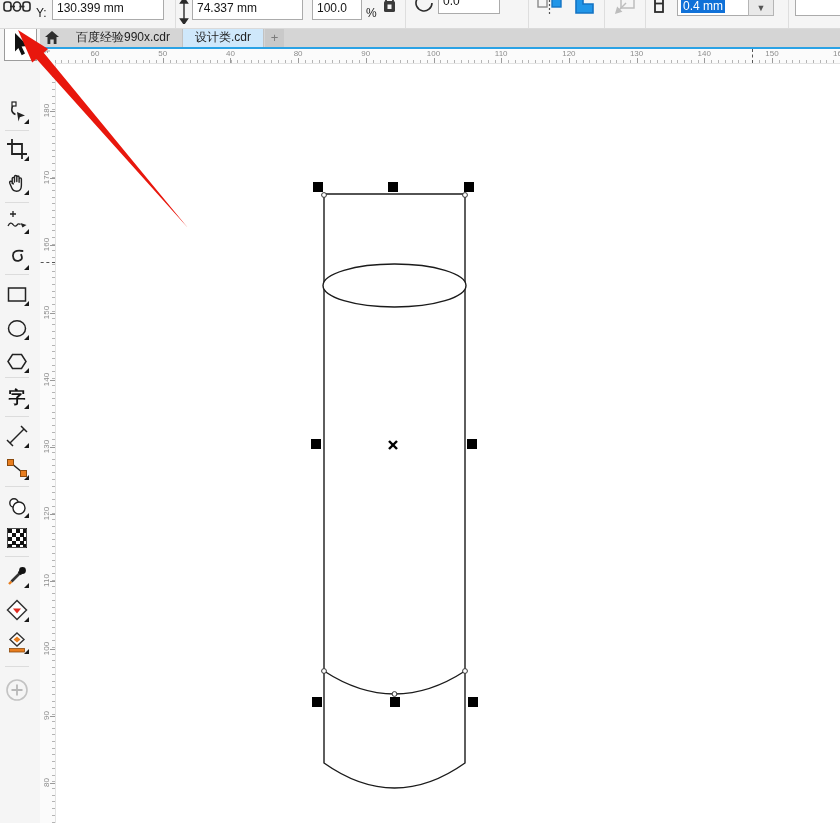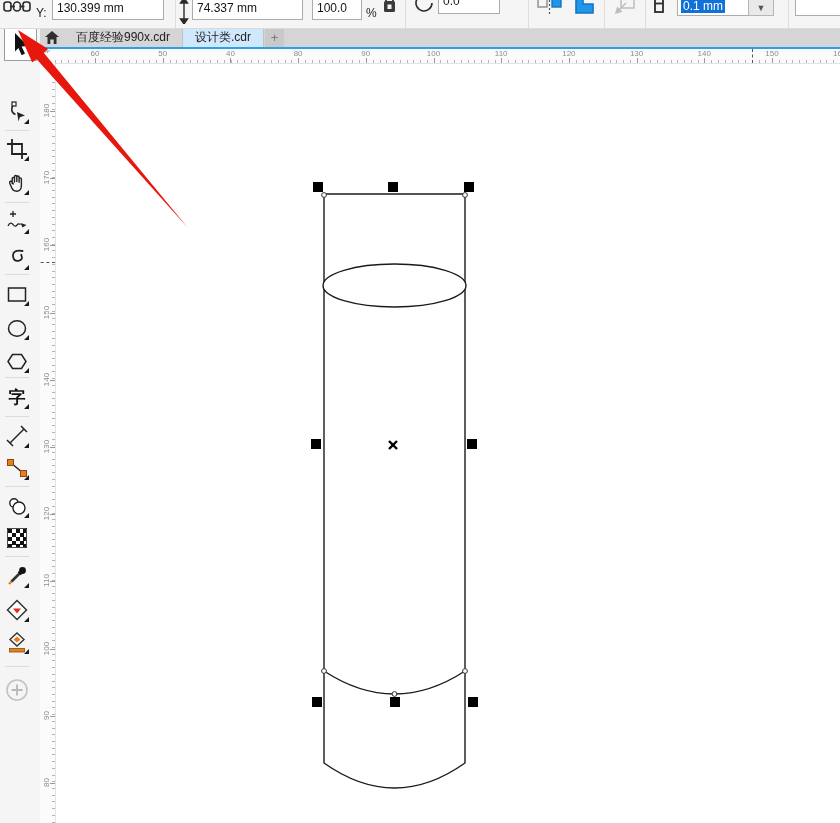--- a/index.html
+++ b/index.html
@@ -148,21 +148,21 @@
       <line x1="10" y1="17" x2="18" y2="9"></line>
       <path d="M8,19 l1.5,-5 3.5,3.5 Z" fill="#bdbdbd"></path>
     </g>
   </svg>
   <div class="vdiv" style="left:645px"></div>
   <svg class="picon" style="left:651px;top:-6px" width="16" height="24" viewBox="0 0 16 24">
     <rect x="4" y="1" width="8" height="17" fill="none" stroke="#2b2b2b" stroke-width="1.8"></rect>
     <line x1="4" y1="9.5" x2="12" y2="9.5" stroke="#2b2b2b" stroke-width="1.8"></line>
   </svg>
   <div class="combo" style="left:677px;width:72px">
-    <span class="sel">0.1 mm</span>
+    <span class="sel">0.4 mm</span>
   </div>
   <div class="dropbtn" style="left:748px">▼</div>
   <div class="vdiv" style="left:788px"></div>
   <input class="inp" style="left: 795px; width: 60px; top: -10px; height: 26px;">
 </div>
 
 <div class="tabbar">
   <div class="home">
     <svg width="14" height="13" viewBox="0 0 14 13">
       <path d="M7,0 L14,6 H11.5 V13 H8.7 V8.5 H5.3 V13 H2.5 V6 H0 Z" fill="#2f2f2f"></path>

